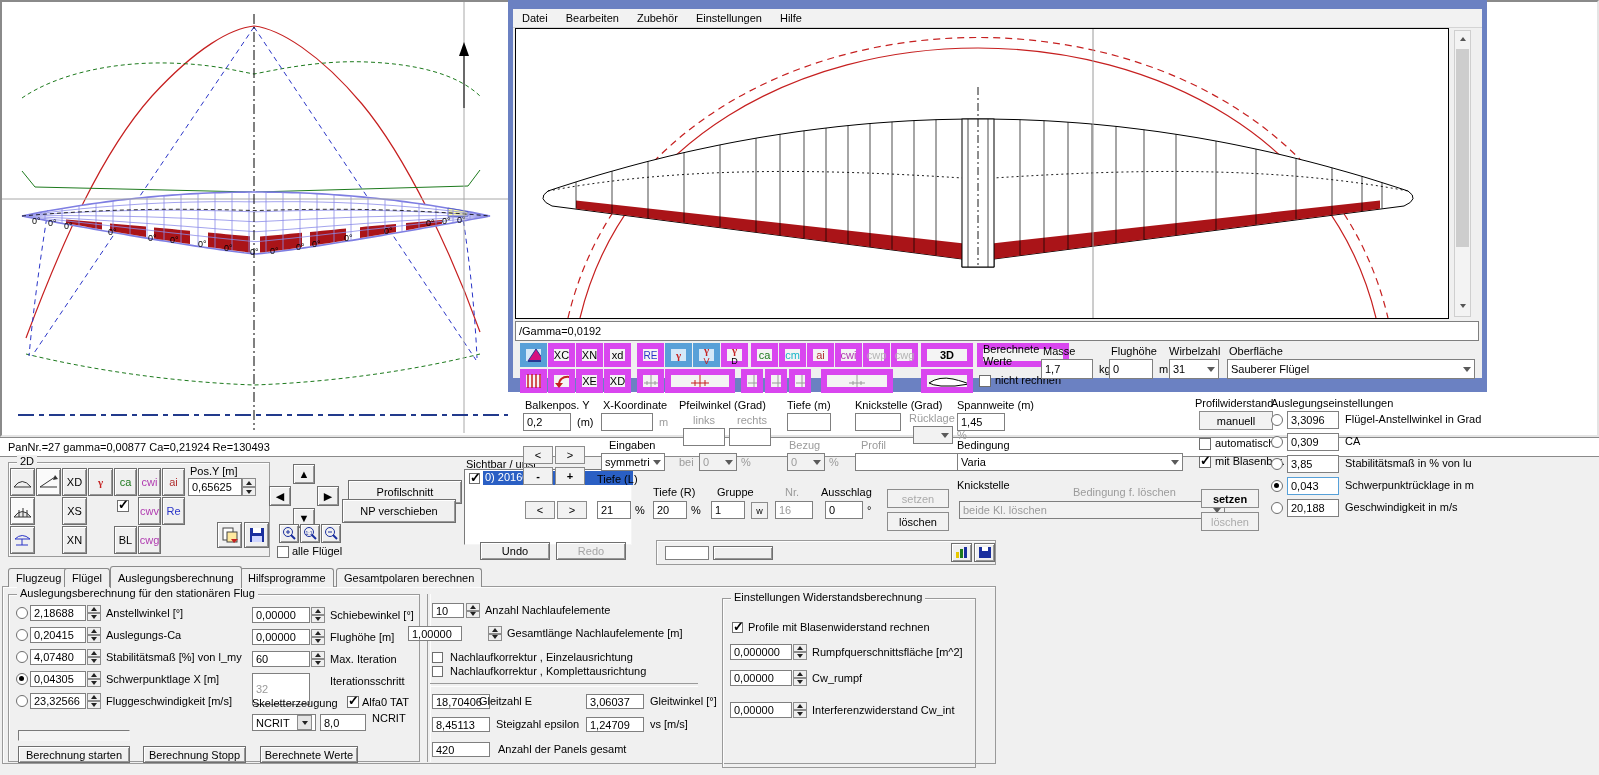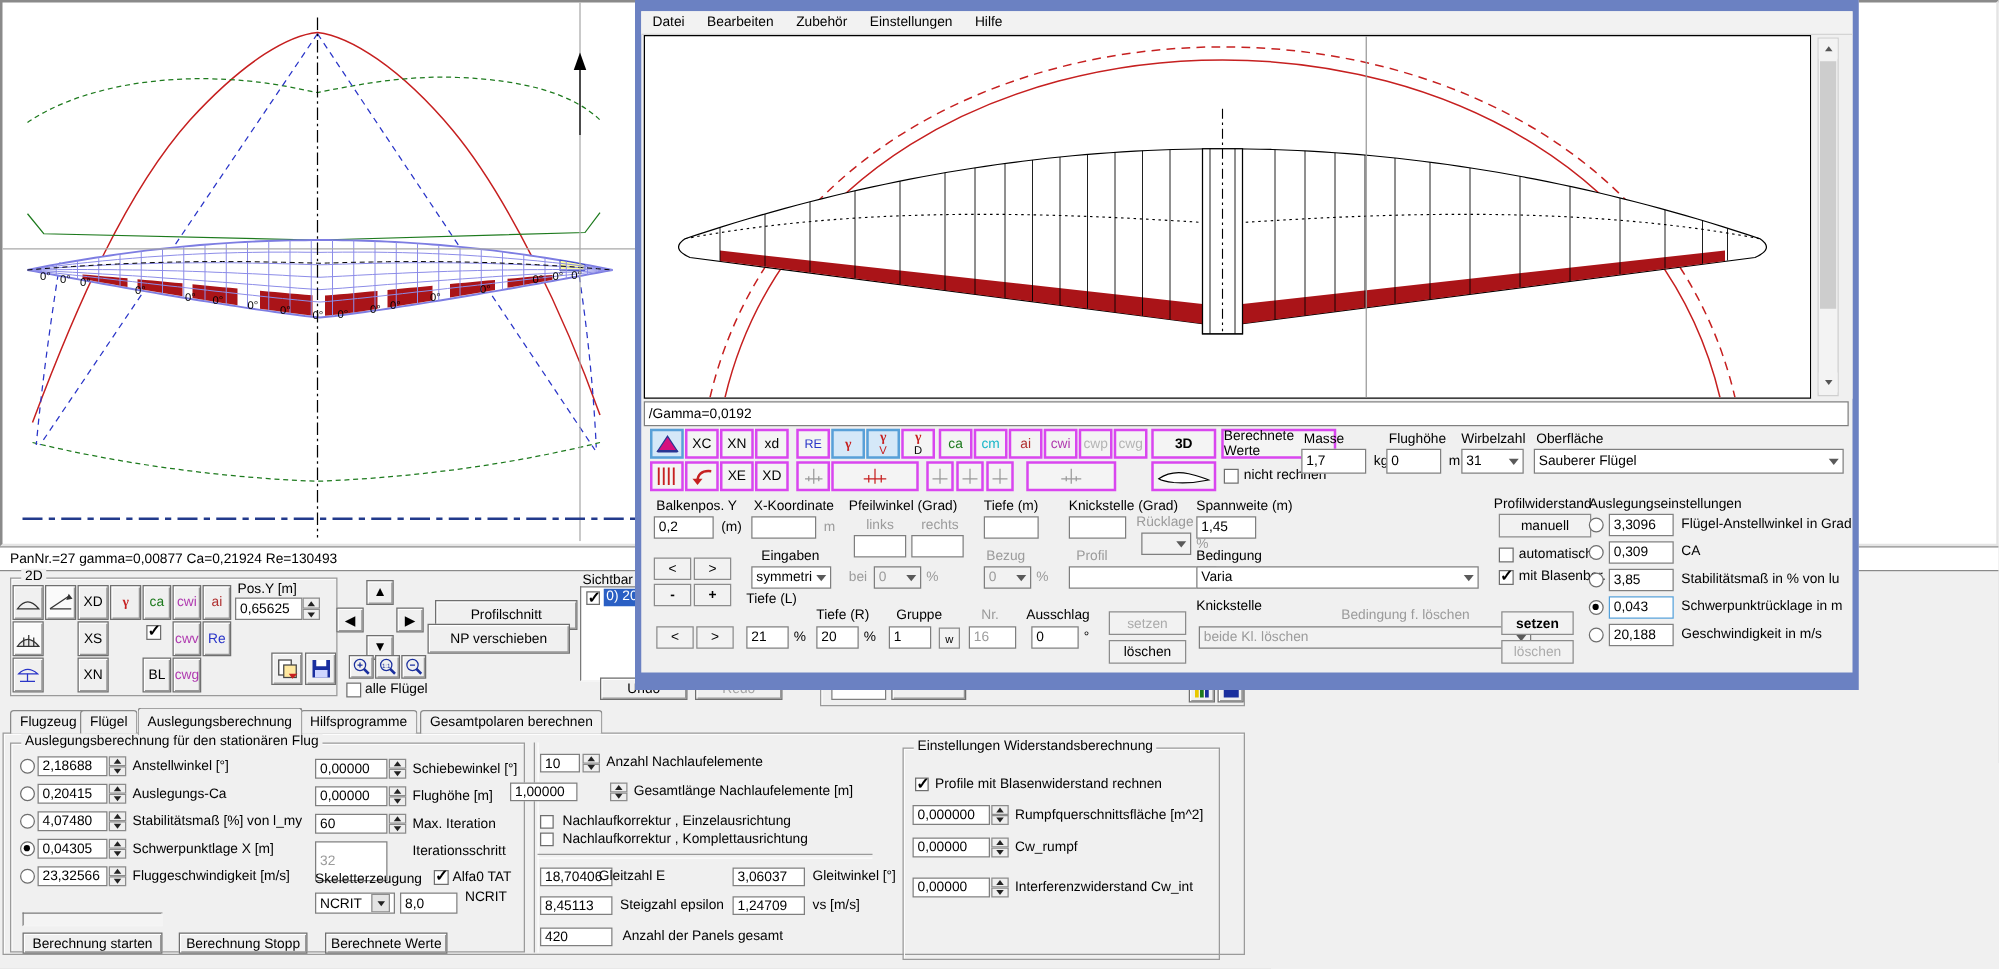--- a/index.html
+++ b/index.html
@@ -21,26 +21,26 @@
 .gt{position:absolute;top:-8px;left:8px;background:#f0f0f0;padding:0 3px;font-size:11px;white-space:nowrap}
 .chk{position:absolute;width:12px;height:12px;background:#fff;border:1px solid #6e6e6e;box-sizing:border-box}
 .chk.on::after{content:"✓";position:absolute;left:0;top:-4px;font-size:13px;font-weight:700;color:#000}
 .radio{position:absolute;width:12px;height:12px;background:#fff;border:1px solid #6e6e6e;border-radius:50%;box-sizing:border-box}
 .radio.on::after{content:"";position:absolute;left:2px;top:2px;width:5px;height:5px;border-radius:50%;background:#000}
 .spin{position:absolute;width:14px;display:flex;flex-direction:column;box-sizing:border-box}
 .spin>div{flex:1;background:#efefef;border:1px solid #8c8c8c;display:flex;align-items:center;justify-content:center}
 .cu{width:0;height:0;border-left:3px solid transparent;border-right:3px solid transparent;border-bottom:4px solid #222}
 .cd{width:0;height:0;border-left:3px solid transparent;border-right:3px solid transparent;border-top:4px solid #222}
 .chev{margin-left:auto;width:0;height:0;border-left:4px solid transparent;border-right:4px solid transparent;border-top:5px solid #5a5a5a}
-.tbb{position:absolute;height:24px;background:#f4f4f4;border:2px solid #d946ef;display:flex;align-items:center;justify-content:center;font-size:11px;box-sizing:border-box;cursor:default}
+.tbb{position:absolute;height:24px;background:#f4f4f4;border:6px solid #d946ef;display:flex;align-items:center;justify-content:center;font-size:11px;box-sizing:border-box;cursor:default}
 .tbb.hl{background:#d5e8f8;border-color:#58a0d8}
 .tbb.dis{color:#b4b4b4}
 .tab{position:absolute;height:19px;background:#f0f0f0;border:1px solid #8a8a8a;border-bottom:none;border-radius:3px 3px 0 0;display:flex;align-items:center;padding:0 7px;font-size:11px;box-sizing:border-box;z-index:2}
 .tab.active{height:22px;z-index:4}
-.child{position:absolute;left:508px;top:0;width:979px;height:552px;border:5px solid #6b81c2;border-top:9px solid #6b81c2;border-bottom:14px solid #6b81c2;background:#f0f0f0;box-sizing:border-box;z-index:20}
+.child{position:absolute;left:508px;top:0;width:979px;height:392px;border:5px solid #6b81c2;border-top:9px solid #6b81c2;border-bottom:14px solid #6b81c2;background:#f0f0f0;box-sizing:border-box;z-index:20}
 .menu{position:absolute;left:0;top:0;width:969px;height:18px;background:#f2f2f2;border-bottom:1px solid #d4d4d4;display:flex;align-items:center}
 .menu span{padding:0 9px;font-size:11px}
 .hlitem{position:absolute;background:#2a5fc4;color:#fff;font-size:11px;padding:0 2px;white-space:nowrap;overflow:hidden}
 svg{display:block}
 </style>
 </head>
 <body>
 
 <div class="screen">
 

